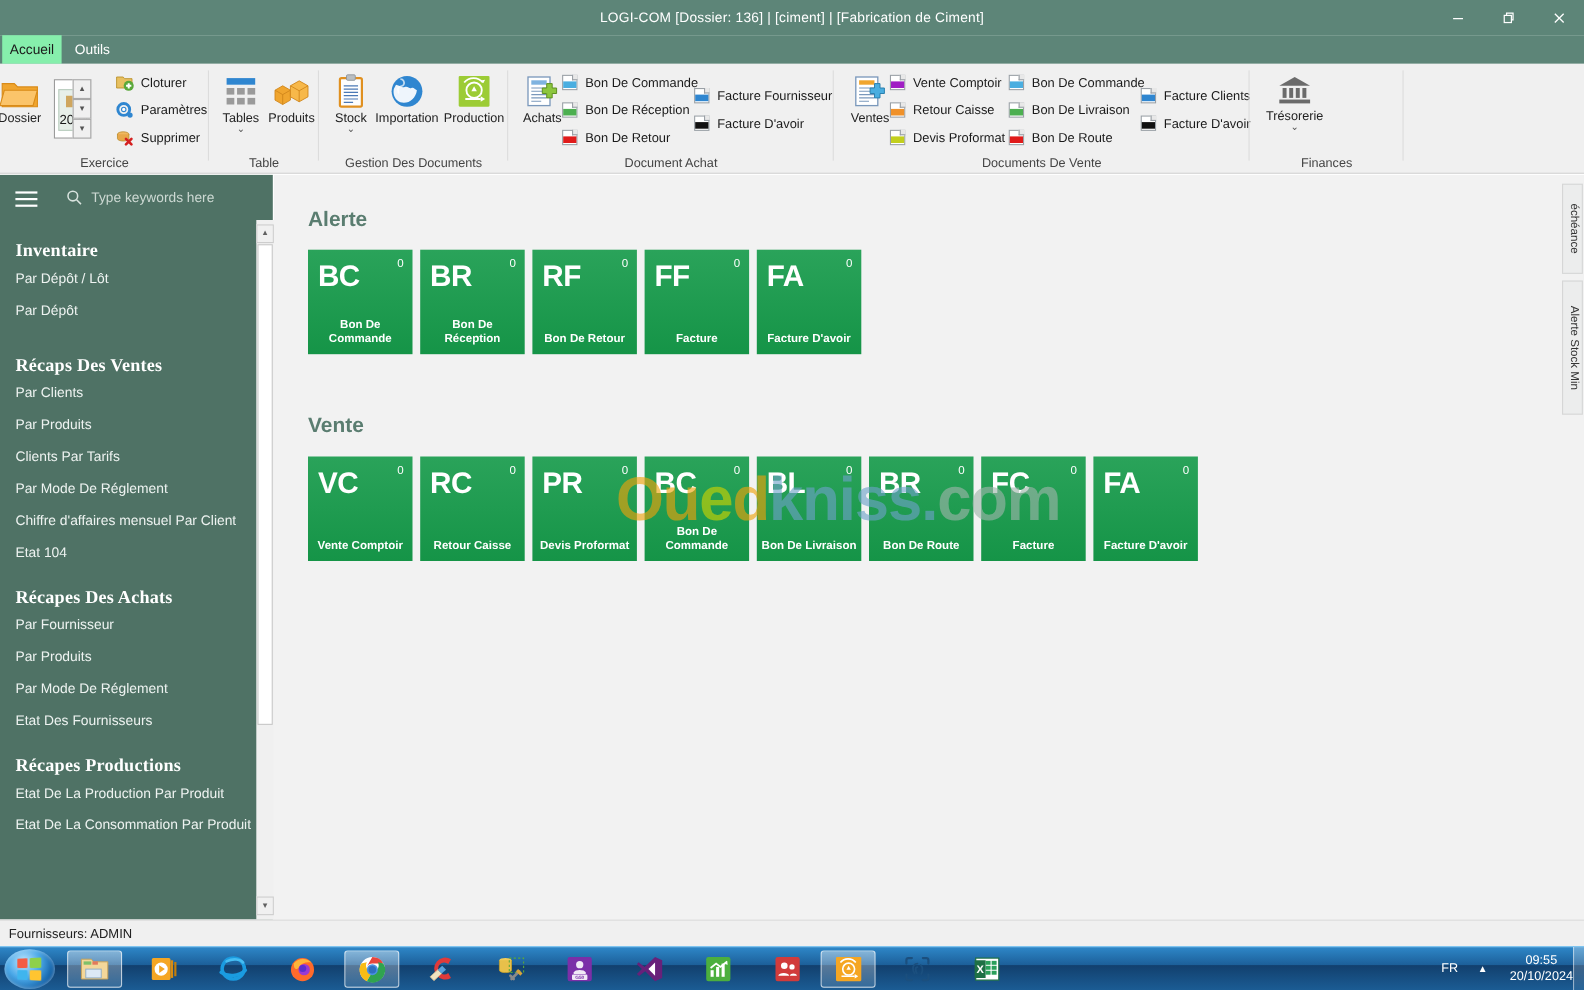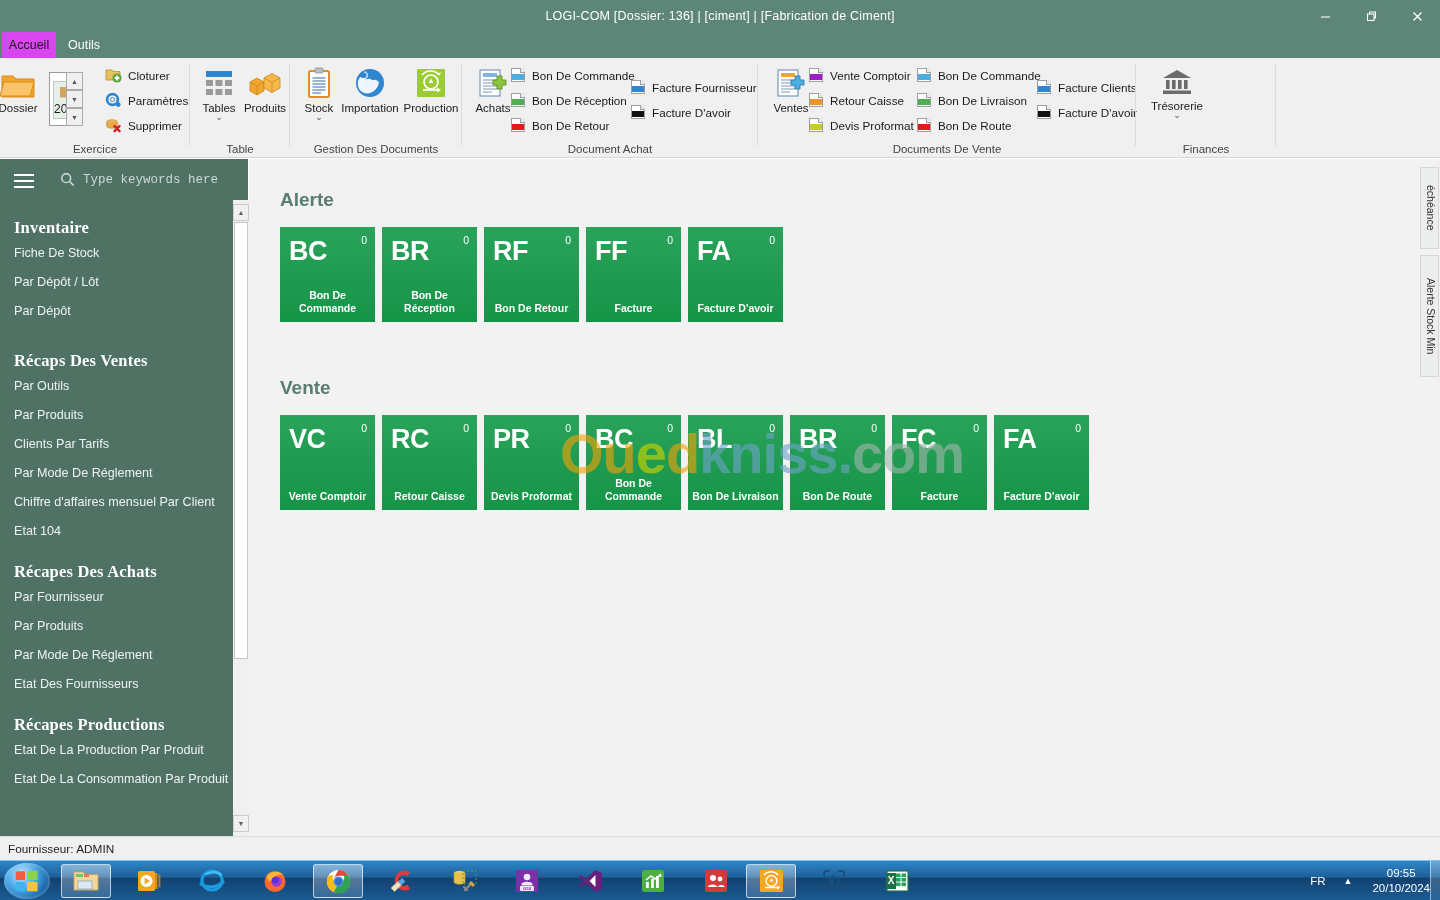--- a/index.html
+++ b/index.html
@@ -30,21 +30,21 @@
   
   .tabstrip {
     position:absolute; left:0; top:32px; width:1440px; height:26px;
     background:#5d8578;
   }
   .tab {
     position:absolute; top:0; height:26px; padding:0 16px;
     display:flex; align-items:center; justify-content:center;
     font-size:12.5px; color:#ffffff;
   }
-  .tab.active { background:#d946ef; color:#1a1a1a; }
+  .tab.active { background:#86efac; color:#1a1a1a; }
 
   
   .ribbon {
     position:absolute; left:0; top:58px; width:1440px; height:100px;
     background:#f0f0f0; border-bottom:1px solid #d4d4d4;
   }
   .rgroup { position:absolute; top:0; height:100px; }
   .rgroup .gsep { position:absolute; right:0; top:6px; width:1px; height:82px; background:#dcdcdc; }
   .gtitle {
     position:absolute; bottom:3px; left:0; width:100%; text-align:center;
@@ -96,21 +96,21 @@
 
   
   .sidebar {
     position:absolute; left:0; top:159px; width:248px; height:677px;
     background:#4f7265; color:#ffffff; overflow:hidden;
   }
   .sbhead { position:absolute; left:0; top:0; width:248px; height:45px; }
   .hamb { position:absolute; left:14px; top:15px; width:20px; height:14px; }
   .hamb i { display:block; height:2px; background:#fff; margin-bottom:4px; }
   .searchwrap { position:absolute; left:60px; top:13px; display:flex; align-items:center; gap:8px; }
-  .searchwrap .sph { font-size:12.5px; color:#cdd9d3;font-family:Liberation Mono, monospace; }
+  .searchwrap .sph { font-size:12.5px; color:#cdd9d3; }
 
   .sbscroll { position:absolute; left:0; top:45px; width:280px; height:632px; }
   .sbsection {
     position:relative; padding:0 14px; margin-top:8px;
     display:flex; align-items:center; justify-content:space-between;
   }
   .sbsection .st {
     font-family:"Liberation Serif", serif; font-weight:bold;
     font-size:16.5px; color:#ffffff; letter-spacing:.2px;
   }
@@ -583,29 +583,28 @@
         <span class="sph">Type keywords here</span>
       </div>
     </div>
 
     <div class="sbscroll">
 
       <div class="sbsection" style="margin-top:14px">
         <span class="st">Inventaire</span>
         <span class="caret">^</span>
       </div>
-      <div class="sbitem">Fiche De Stock</div>
       <div class="sbitem">Par Dépôt / Lôt</div>
       <div class="sbitem">Par Dépôt</div>
 
       <div class="sbsection" style="margin-top:26px">
         <span class="st">Récaps Des Ventes</span>
         <span class="caret">^</span>
       </div>
-      <div class="sbitem">Par Outils</div>
+      <div class="sbitem">Par Clients</div>
       <div class="sbitem">Par Produits</div>
       <div class="sbitem">Clients Par Tarifs</div>
       <div class="sbitem">Par Mode De Réglement</div>
       <div class="sbitem">Chiffre d'affaires mensuel Par Client</div>
       <div class="sbitem">Etat 104</div>
 
       <div class="sbsection" style="margin-top:17px">
         <span class="st">Récapes Des Achats</span>
         <span class="caret">^</span>
       </div>
@@ -708,21 +707,21 @@
       <span class="o">O</span><span class="u">u</span><span class="e">e</span><span class="d">d</span><span class="k">k</span><span class="n">n</span><span class="i">i</span><span class="s1">s</span><span class="s2">s</span><span class="dot">.</span><span class="c">com</span>
     </div>
   </div>
 
   <div class="rtabs">
     <div class="vtab" style="top:8px;height:82px">échéance</div>
     <div class="vtab" style="top:96px;height:122px">Alerte Stock Min</div>
   </div>
 
   <div class="statusbar">
-    <span>Fournisseur:  ADMIN</span>
+    <span>Fournisseurs:  ADMIN</span>
   </div>
 
   <div class="taskbar">
     <div class="startorb">
       <div class="logo">
           <i></i>
           <i></i>
           <i></i>
           <i></i>
         </div>

